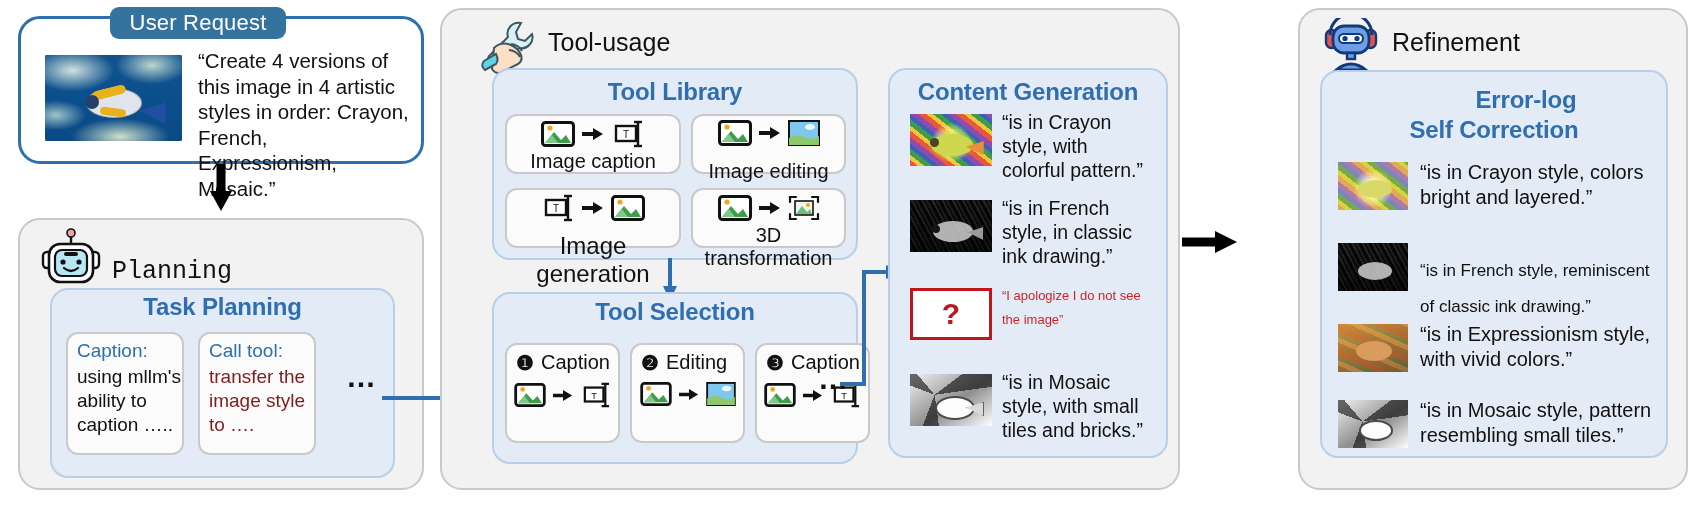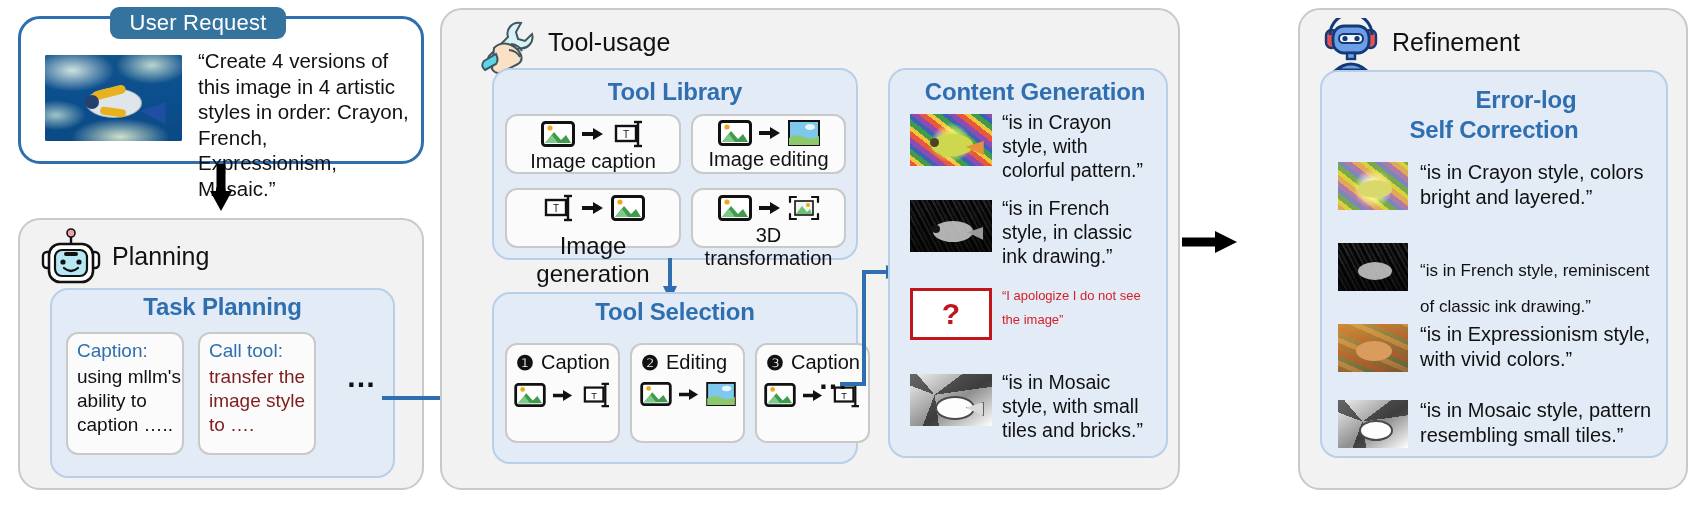--- a/index.html
+++ b/index.html
@@ -82,21 +82,21 @@
     <rect x="3" y="24" width="9" height="16" rx="4" fill="#fff" stroke="#111" stroke-width="2.4"></rect>
     <rect x="50" y="24" width="9" height="16" rx="4" fill="#fff" stroke="#111" stroke-width="2.4"></rect>
     <rect x="9" y="16" width="44" height="38" rx="11" fill="#fff" stroke="#111" stroke-width="2.6"></rect>
     <rect x="15" y="22" width="32" height="26" rx="7" fill="#b7e6f5" stroke="#111" stroke-width="2.2"></rect>
     <rect x="24" y="24" width="14" height="4" rx="2" fill="#111"></rect>
     <circle cx="23" cy="34" r="2.6" fill="#111"></circle>
     <circle cx="39" cy="34" r="2.6" fill="#111"></circle>
     <path d="M24 40 q7 6 14 0" stroke="#111" stroke-width="2.2" fill="none" stroke-linecap="round"></path>
   </svg>
 
-  <div class="secTitle" style="left:112px;top:242px;">Planning</div>
+  <div class="secTitle" style="left:112px;top:257px;font-family:Liberation Mono, monospace;">Planning</div>
 
   <div class="inner" style="left:50px;top:288px;width:345px;height:190px;"></div>
 
   <div class="innerTitle" style="position:absolute;left:50px;top:293px;width:345px;font-size:24px;">Task Planning</div>
 
   <div class="card" style="position:absolute;left:66px;top:332px;width:118px;height:123px;">
     <div style="position:absolute;left:9px;top:6px;font-size:19px;color:#2f6fb0;">Caption:</div>
     <div style="position:absolute;left:9px;top:31px;width:104px;font-size:19px;line-height:24px;color:#111;">using mllm's ability to caption …..</div>
   </div>
 
@@ -159,21 +159,21 @@
       </svg>
       <svg width="22" height="14" viewBox="0 0 22 14">
         <path d="M0 5 H11 V1 L21 7 L11 13 V9 H0 Z" fill="#111"></path>
       </svg>
       <svg width="32" height="26" viewBox="0 0 32 26">
         <rect x="1" y="1" width="30" height="24" fill="#7ec8ee" stroke="#111" stroke-width="2"></rect>
         <path d="M1 18 q8 -5 15 -1 q8 4 15 -1 v9 H1 Z" fill="#8dc96a"></path>
         <ellipse cx="22" cy="7" rx="5" ry="3" fill="#eaf6fd"></ellipse>
       </svg>
     </div>
-    <div class="lbl" style="font-size:20px;margin-top:2px;">Image editing</div>
+    <div class="lbl" style="font-size:20px;margin-top:14px;">Image editing</div>
   </div>
 
   <div class="card" style="position:absolute;left:505px;top:188px;width:176px;height:60px;">
     <div class="glyphRow" style="margin-top:4px;">
       <svg width="34" height="28" viewBox="0 0 34 28">
         <rect x="5" y="6" width="20" height="15" fill="#fff" stroke="#111" stroke-width="2.4"></rect>
         <text x="15" y="18" font-size="10" font-family="Liberation Sans, sans-serif" text-anchor="middle" fill="#111">T</text>
         <line x1="27" y1="2" x2="27" y2="26" stroke="#111" stroke-width="2.4"></line>
         <line x1="23" y1="2" x2="31" y2="2" stroke="#111" stroke-width="2.4"></line>
         <line x1="23" y1="26" x2="31" y2="26" stroke="#111" stroke-width="2.4"></line>
@@ -294,21 +294,21 @@
   </div>
 
   <div class="dots" style="position:absolute;left:818px;top:362px;font-size:30px;">…</div>
 
   <svg style="position:absolute;left:838px;top:262px;width:80px;height:130px;" viewBox="0 0 80 130">
     <path d="M2 122 H26 V10 H50" stroke="#2f6fb0" stroke-width="4" fill="none"></path>
     <path d="M64 10 L48 3 L48 17 Z" fill="#2f6fb0"></path>
   </svg>
 
   <div class="inner" style="left:888px;top:68px;width:280px;height:390px;"></div>
-  <div class="innerTitle" style="position:absolute;left:888px;top:78px;width:280px;font-size:24px;padding-left:7px;">Content Generation</div>
+  <div class="innerTitle" style="position:absolute;left:888px;top:78px;width:280px;font-size:24px;">Content Generation</div>
 
   <div style="position:absolute;left:910px;top:114px;width:244px;">
     <div class="thumb" style="position:absolute;left:0;top:0;width:82px;height:52px;background:
            repeating-linear-gradient(38deg,#e8583c 0 5px,#f2c63a 5px 9px,#3f9c4b 9px 14px,#3a63b8 14px 18px,#8f4bb0 18px 23px),
            radial-gradient(circle at 50% 55%,#cfe04a 0 18%,rgba(0,0,0,0) 40%);
            background-blend-mode:screen;">
       <div style="position:absolute;left:26%;top:38%;width:42px;height:22px;border-radius:50%;
            background:#cdd84f;box-shadow:0 0 4px #b6c83f;"></div>
       <div style="position:absolute;left:24%;top:46%;width:9px;height:9px;border-radius:50%;background:#4a4326;"></div>
       <div style="position:absolute;left:68%;top:52%;width:18px;height:14px;background:#e8903c;

